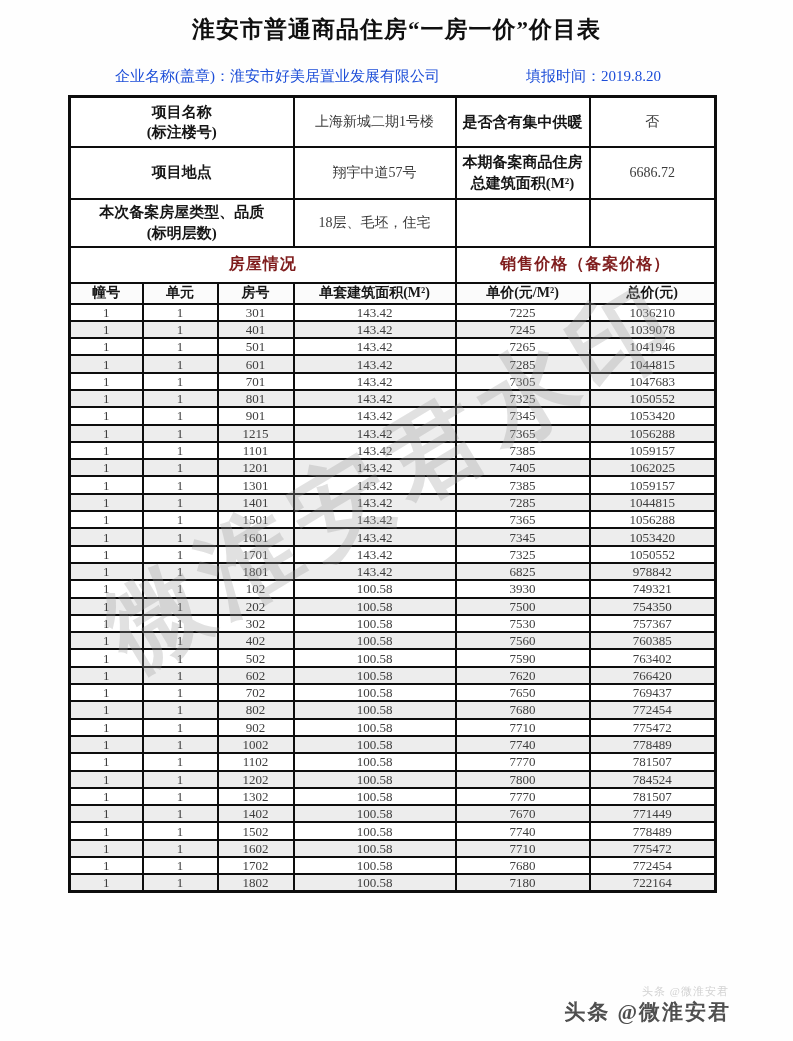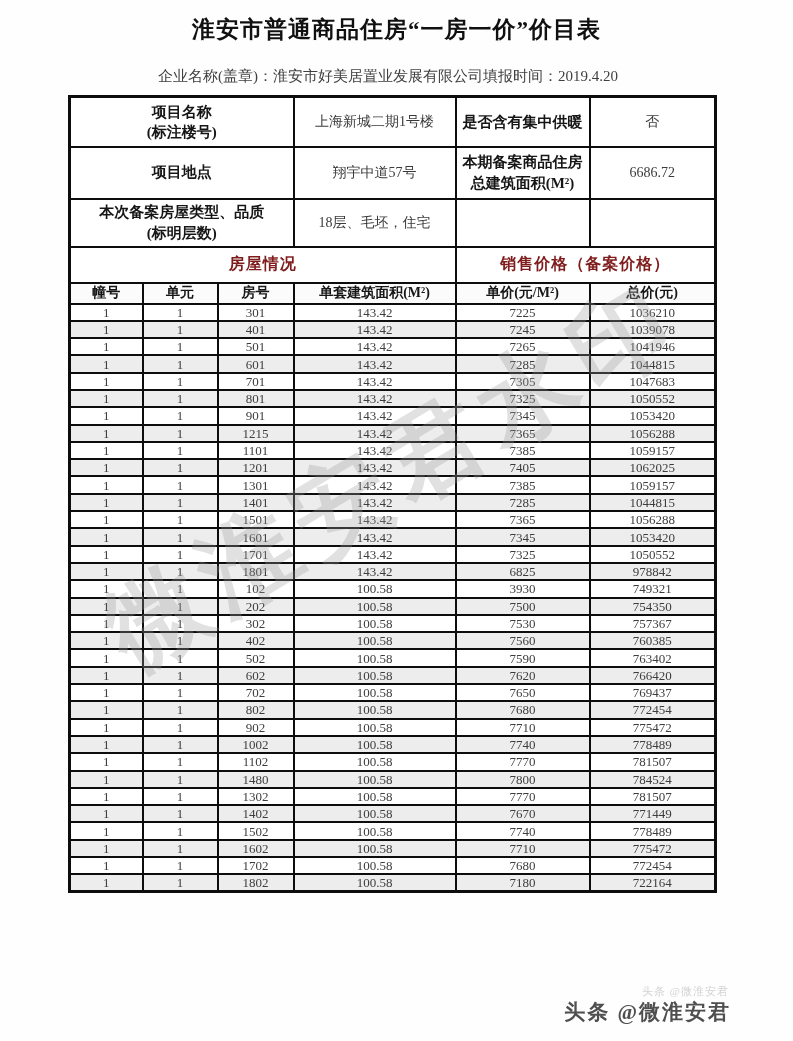--- a/index.html
+++ b/index.html
@@ -18,25 +18,25 @@
   .title {
     padding-top: 14px;
     text-align: center;
     font-size: 23px;
     font-weight: bold;
     letter-spacing: 1px;
     color: #101010;
   }
   .meta {
     display: flex;
-    justify-content: center;
+    justify-content: space-between;
     margin-top: 22px;
     padding: 0 132px 0 115px;
     font-size: 15px;
-    color: #404040;
+    color: #1d4ed8;
     white-space: nowrap;
   }
   table.doc {
     border-collapse: collapse;
     table-layout: fixed;
     width: 646px;
     margin: 9px 4px 0 68px;
     border: 3px solid #0d0d0d;
     background: #fff;
   }
@@ -98,21 +98,21 @@
 </style>
 </head>
 <body>
 
 <div class="page">
 
   <div class="title">淮安市普通商品住房“一房一价”价目表</div>
 
   <div class="meta">
     <span>企业名称(盖章)：淮安市好美居置业发展有限公司</span>
-    <span>填报时间：2019.4.20</span>
+    <span>填报时间：2019.8.20</span>
   </div>
 
   <table class="doc">
     <colgroup>
       <col style="width:73px">
         <col style="width:75px">
         <col style="width:76px">
       <col style="width:162px">
         <col style="width:134px">
         <col style="width:126px">
@@ -377,21 +377,21 @@
           <td>1</td>
           <td>1</td>
           <td>1102</td>
           <td>100.58</td>
           <td>7770</td>
           <td>781507</td>
         </tr>
         <tr class="stripe">
           <td>1</td>
           <td>1</td>
-          <td>1480</td>
+          <td>1202</td>
           <td>100.58</td>
           <td>7800</td>
           <td>784524</td>
         </tr>
         <tr>
           <td>1</td>
           <td>1</td>
           <td>1302</td>
           <td>100.58</td>
           <td>7770</td>

